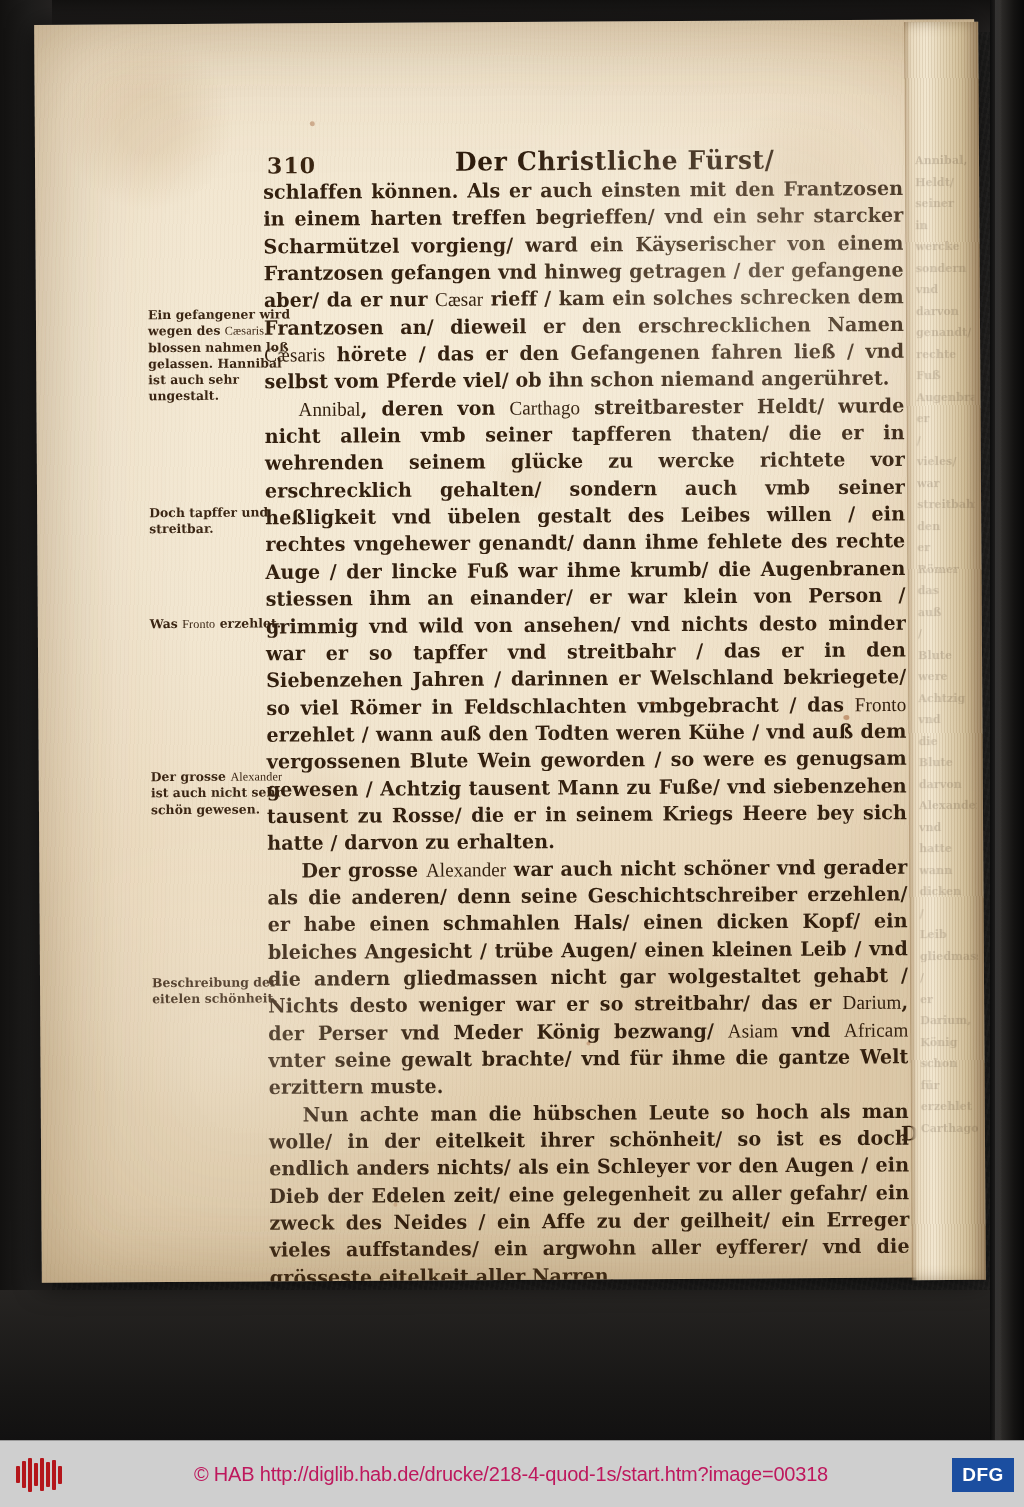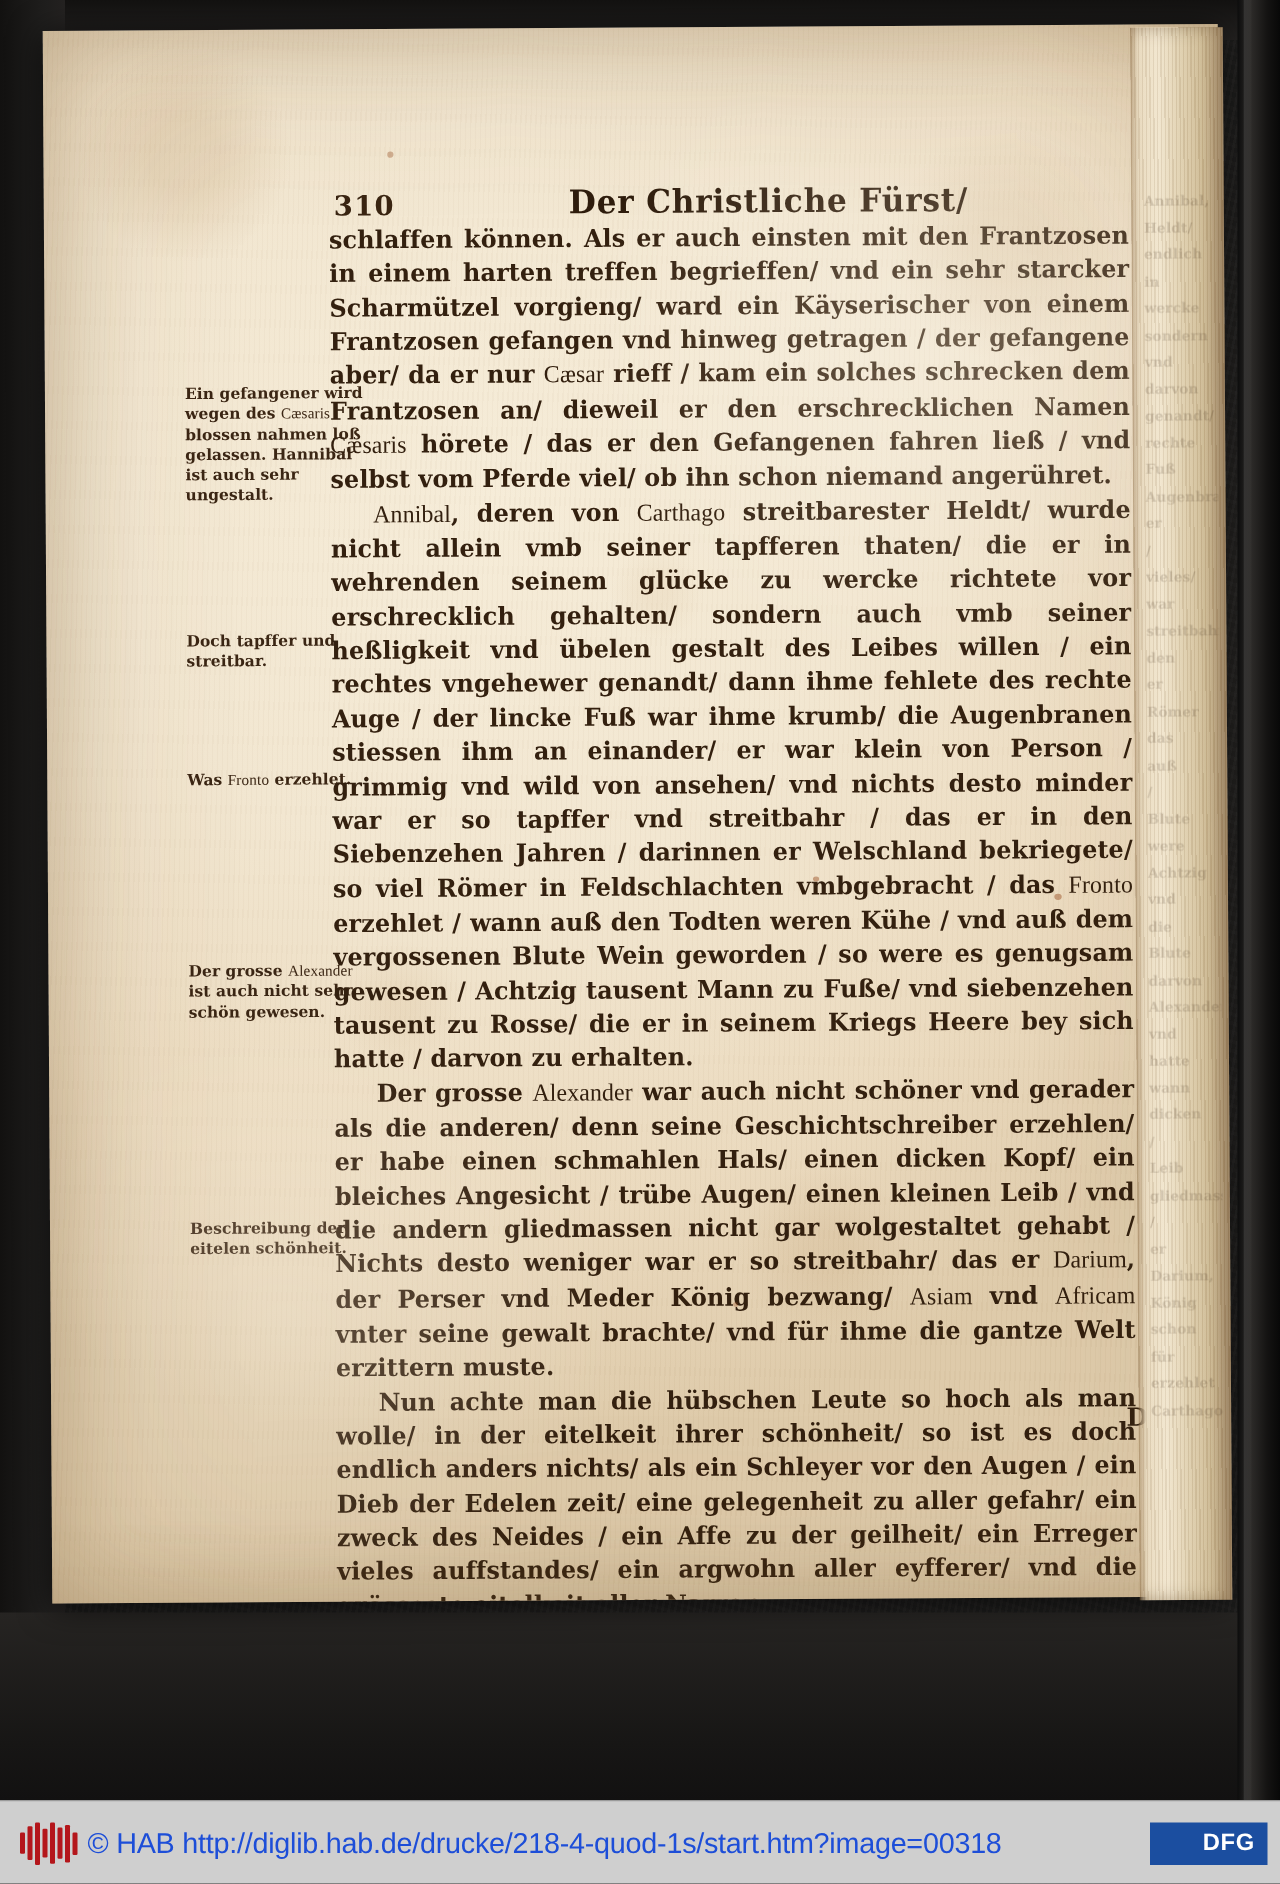--- a/index.html
+++ b/index.html
@@ -148,29 +148,29 @@
     position:absolute;left:0;top:1440px;width:1024px;height:67px;
     background:#cfcfcf;border-top:1px solid #9a9a9a;
     display:flex;align-items:center;
   }
   .hab-logo{
     width:62px;height:40px;margin-left:8px;flex:0 0 auto;
     display:flex;align-items:center;justify-content:center;gap:2px;
   }
   .hab-logo i{display:block;width:4px;background:#b4161b;border-radius:1px;}
   .footer-text{
-    flex:1 1 auto;
+    flex:1 1 auto;text-align:center;
     font-family:"Liberation Sans",sans-serif;
-    font-size:23px;color:#1d4ed8;letter-spacing:-.2px;white-space:nowrap;
+    font-size:20px;color:#be185d;letter-spacing:-.2px;white-space:nowrap;
   }
   .dfg-logo{
     flex:0 0 auto;margin-right:10px;width:62px;height:34px;background:#1b4ea0;
     display:flex;align-items:center;justify-content:center;
     font-family:"Liberation Sans",sans-serif;font-weight:700;font-size:19px;
-    color:#fff;letter-spacing:.5px;padding-left:32px;
+    color:#fff;letter-spacing:.5px;
   }
 </style>
 </head>
 <body>
 
 <div class="scan">
 
   <div class="backdrop"></div>
   <div class="dark-top"></div>
   <div class="dark-left"></div>
@@ -208,21 +208,21 @@
       <span class="speck" style="left:352px;top:1180px;width:4px;height:4px;opacity:.5;"></span>
     </div>
   </div>
 
   <div class="gutter">
     <div class="gutter-lines"></div>
   </div>
   <div class="bleed fraktur">
       <div>Annibal,</div>
       <div>Heldt/</div>
-      <div>endlich</div>
+      <div>seiner</div>
       <div>in</div>
       <div>wercke</div>
       <div>sondern</div>
       <div>vnd</div>
       <div>darvon</div>
       <div>genandt/</div>
       <div>rechte</div>
       <div>Fuß</div>
       <div>Augenbranen</div>
       <div>er</div>

